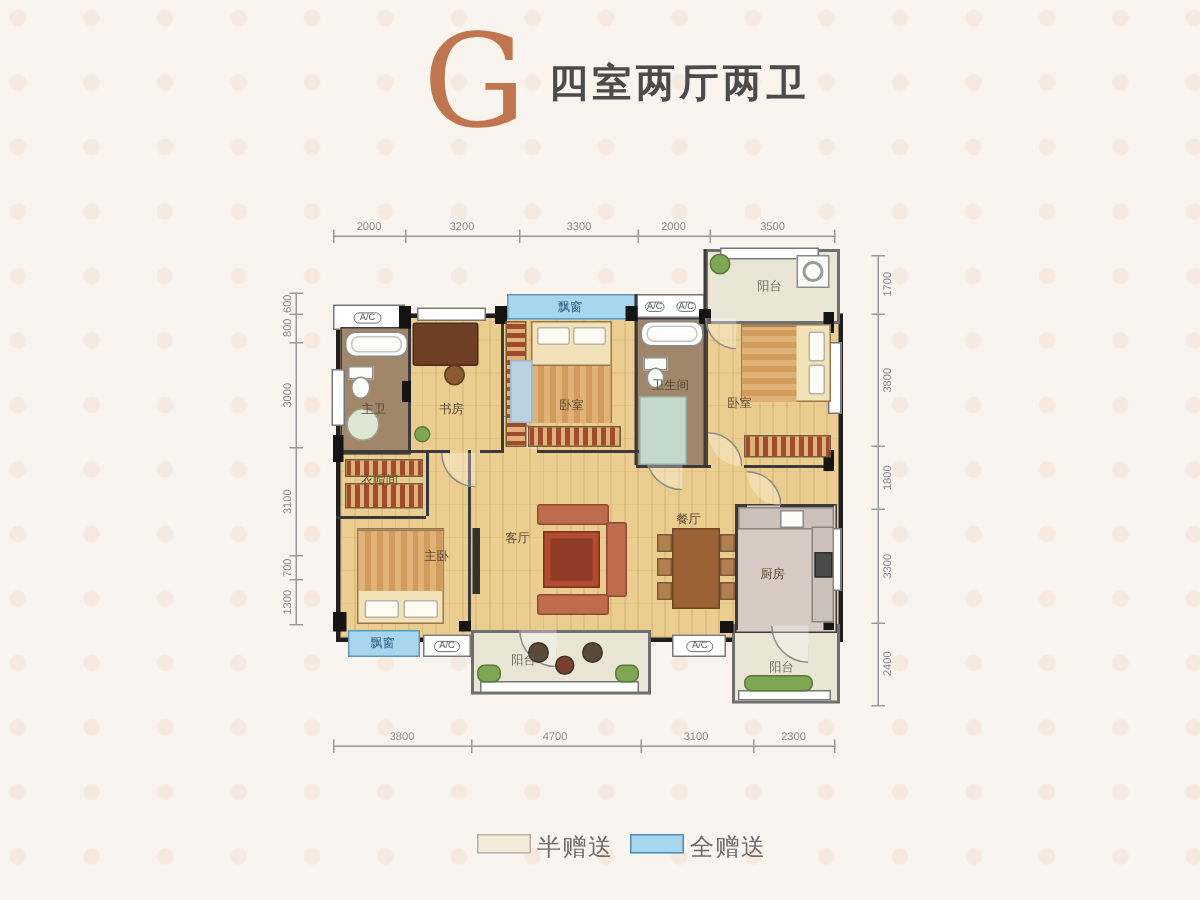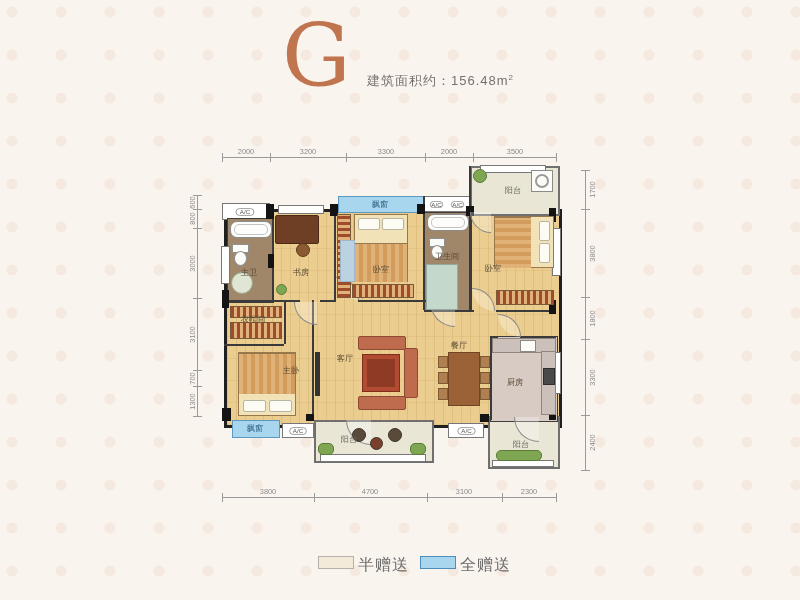--- a/index.html
+++ b/index.html
@@ -102,21 +102,21 @@
   .legend-label{position:absolute;font-size:16px;color:#6b6b6b;letter-spacing:1px;}
   .sw-half{background:#F3EADA;border:1px solid #B5B0A8;}
   .sw-full{background:#A8D6EE;border:1px solid #4E8EBB;}
 </style>
 </head>
 <body>
 
 <div class="page">
 
   <div class="g-letter">G</div>
-  <div class="subtitle"><span>建筑面积约：156.48m</span><sup>2</sup></div>
+  <div class="title">四室两厅两卫</div>
 
   <div class="abs wood" style="left:224px;top:209px;width:332px;height:213px;"></div>
 
   <div class="abs balcony" style="left:470px;top:166px;width:86px;height:46px;"></div>
   <div class="abs bay" style="left:338px;top:196px;width:84px;height:15px;"></div>
   <div class="abs win" style="left:424px;top:196px;width:44px;height:14px;"></div>
   <div class="abs win" style="left:222px;top:203px;width:46px;height:15px;"></div>
   <div class="abs balcony" style="left:314px;top:420px;width:116px;height:39px;"></div>
   <div class="abs bay" style="left:232px;top:420px;width:46px;height:16px;"></div>
   <div class="abs win" style="left:282px;top:423px;width:30px;height:13px;"></div>

